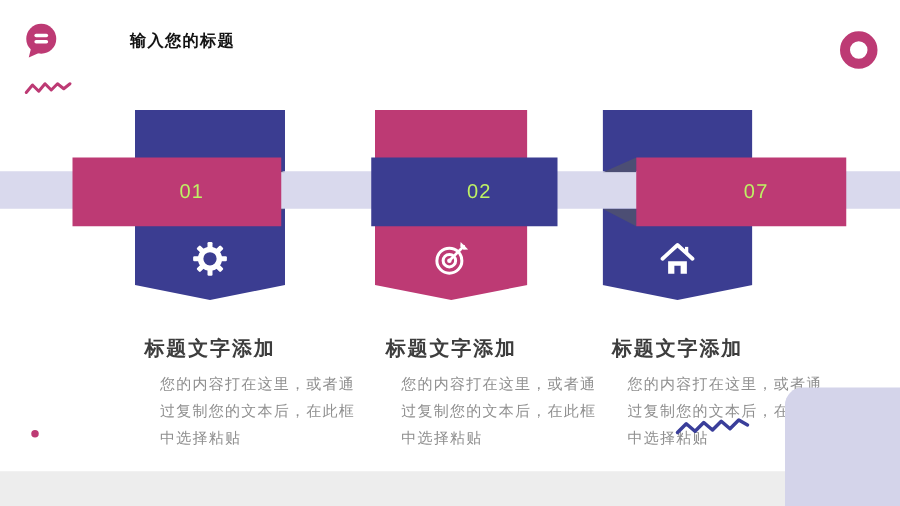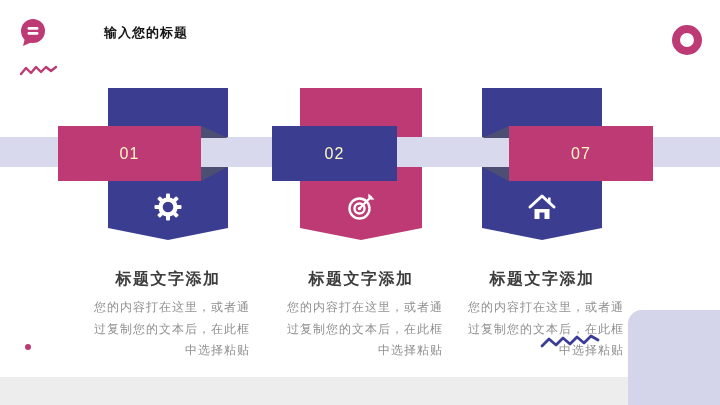--- a/index.html
+++ b/index.html
@@ -26,34 +26,34 @@
   }
   .ribbon.blue{background:#3b3d91;}
   .ribbon.magenta{background:#bd3a74;}
 
   
   .fold{background:#4c4e74;z-index:3;}
 
   
   .numbar{
     top:126px;height:55px;z-index:4;display:flex;align-items:center;justify-content:center;
-    color:#fef9c3;font-size:16px;letter-spacing:1px;
+    color:#bef264;font-size:16px;letter-spacing:1px;padding-left:24px;
   }
   .numbar.magenta{background:#bd3a74;}
   .numbar.blue{background:#3b3d91;}
 
   .step-icon{top:192px;width:30px;height:30px;z-index:2;}
 
   .step-title{
     top:269px;width:180px;text-align:center;font-size:16px;font-weight:bold;
     color:#3d3d3d;letter-spacing:1.5px;font-family:Liberation Serif, serif;
   }
   .step-body{
-    top:297px;width:164px;text-align:right;font-size:12px;line-height:21.5px;
-    color:#8f8f8f;letter-spacing:1px;word-break:break-all;
+    top:297px;width:164px;text-align:left;font-size:12px;line-height:21.5px;
+    color:#8f8f8f;letter-spacing:1px;word-break:break-all;margin-left:42px;
   }
 
   
   .footer-band{left:0;top:377px;width:720px;height:28px;background:#ededed;z-index:0;}
   .corner-panel{left:628px;top:310px;width:92px;height:95px;background:#d4d4ea;border-radius:14px 0 0 0;z-index:1;}
 </style>
 </head>
 <body>
 
 <div class="slide">
@@ -90,21 +90,21 @@
       <rect x="13" y="1.5" width="4" height="5.5" rx="1" transform="rotate(225 15 15)"></rect>
       <rect x="13" y="1.5" width="4" height="5.5" rx="1" transform="rotate(270 15 15)"></rect>
       <rect x="13" y="1.5" width="4" height="5.5" rx="1" transform="rotate(315 15 15)"></rect>
     </g>
     <circle cx="15" cy="15" r="7.5" fill="none" stroke="#ffffff" stroke-width="4.4"></circle>
   </svg>
   <div class="abs step-title" style="left:78px;">标题文字添加</div>
   <div class="abs step-body" style="left:86px;">您的内容打在这里，或者通过复制您的文本后，在此框中选择粘贴</div>
 
   <div class="abs ribbon magenta" style="left:300px;width:122px;"></div>
-  <div class="abs numbar blue" style="left:272px;width:125px;">
+  <div class="abs numbar blue" style="left:297px;width:125px;">
     <span>02</span>
   </div>
   <svg class="abs step-icon" style="left:346px;" viewBox="0 0 30 30">
     <circle cx="13.5" cy="16.5" r="10" fill="none" stroke="#ffffff" stroke-width="2.4"></circle>
     <circle cx="13.5" cy="16.5" r="5" fill="none" stroke="#ffffff" stroke-width="2.4"></circle>
     <circle cx="13.5" cy="16.5" r="1.8" fill="#ffffff"></circle>
     <line x1="25" y1="5" x2="14" y2="16" stroke="#ffffff" stroke-width="2.2" stroke-linecap="round"></line>
     <path d="M22.5 1.5 L28.5 7.5 L24.8 7.8 L22.2 5.2 Z" fill="#ffffff"></path>
   </svg>
   <div class="abs step-title" style="left:271px;">标题文字添加</div>

